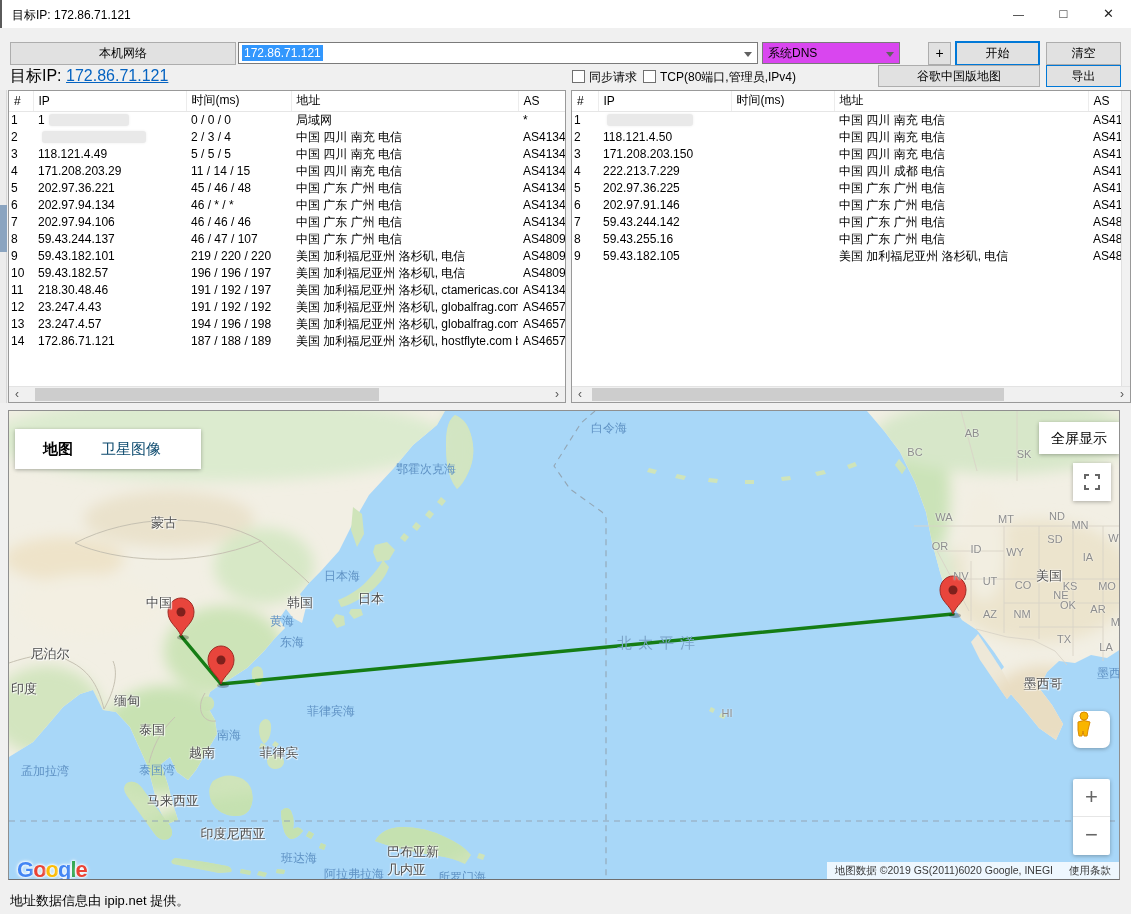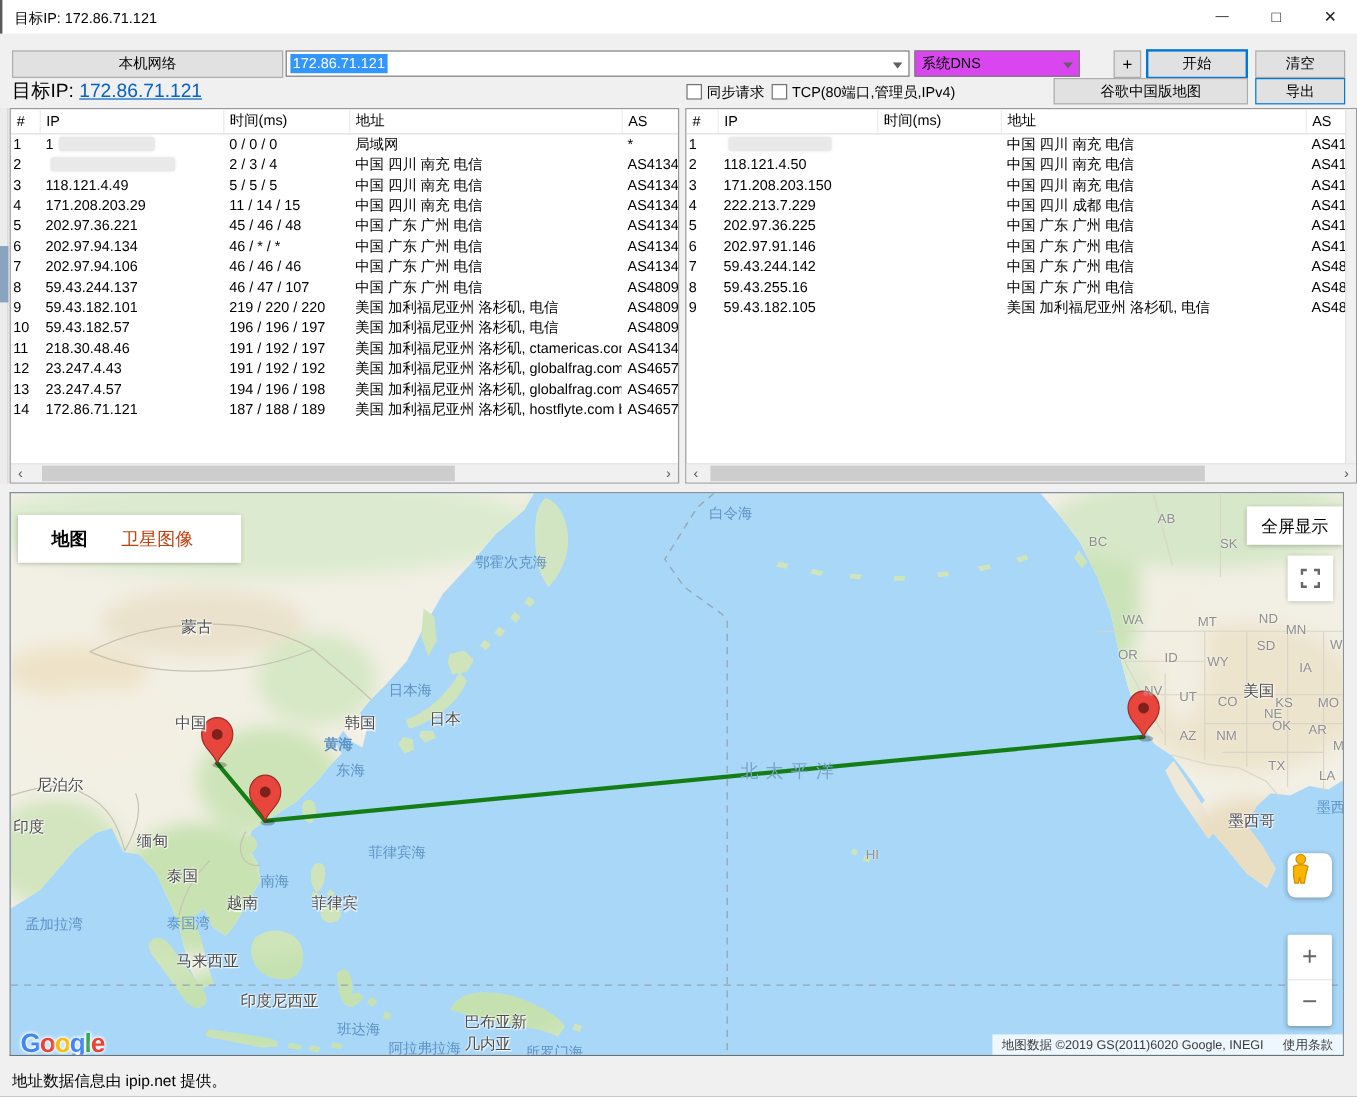--- a/index.html
+++ b/index.html
@@ -61,21 +61,21 @@
   #map{position:absolute;left:8px;top:410px;width:1112px;height:470px;background:#a8d7f8;border:1px solid #8f8f8f;border-bottom:1px solid #6f6f6f;overflow:hidden}
   #map svg{position:absolute;left:0;top:0}
   .mlabel{position:absolute;transform:translate(-50%,-50%);white-space:nowrap;pointer-events:none}
   .mlabel.water{font-size:12px;color:#5f92c4}
   .mlabel.ocean{font-size:15px;color:#7ba3c8;letter-spacing:6px}
   .mlabel.land{font-size:13px;color:#4c4c4c;text-shadow:0 0 2px #fff,0 0 2px #fff,1px 1px 1px #fff}
   .mlabel.state{font-size:11px;color:#8d8d8d;text-shadow:0 0 2px #fff}
   .mlabel.wrap{white-space:normal;width:64px;text-align:left;transform:translate(-50%,-50%)}
   #maptype{position:absolute;left:6px;top:18px;width:186px;height:40px;background:#fff;box-shadow:0 1px 4px rgba(0,0,0,.3);display:flex;align-items:center}
   #tab-map{font-size:15px;font-weight:bold;color:#000;padding:0 18px 0 28px}
-  #tab-sat{font-size:15px;color:#c2410c;padding:0 10px}
+  #tab-sat{font-size:15px;color:#0c4a6e;padding:0 10px}
   #fs-tip{position:absolute;right:0;top:11px;height:32px;line-height:32px;background:#fff;box-shadow:0 1px 4px rgba(0,0,0,.3);font-size:14px;padding:0 12px}
   #fs-btn{position:absolute;left:1064px;top:52px;width:38px;height:38px;background:#fff;box-shadow:0 1px 4px rgba(0,0,0,.3)}
   #pegman{position:absolute;left:1064px;top:300px;width:37px;height:37px;background:#fff;border-radius:7px;box-shadow:0 1px 4px rgba(0,0,0,.3);display:flex;align-items:center;justify-content:center}
   #zoomctl{position:absolute;left:1064px;top:368px;width:37px;height:76px;background:#fff;border-radius:2px;box-shadow:0 1px 4px rgba(0,0,0,.3)}
   .zbtn{width:37px;height:38px;text-align:center;line-height:36px;font-size:22px;color:#666}
   #zoom-in{border-bottom:1px solid #e6e6e6}
   #glogo{position:absolute;left:8px;top:446px;font-size:22px;font-weight:bold;letter-spacing:-1px;
          text-shadow:0 0 2px #fff,0 0 3px #fff,0 0 4px #fff}
   #glogo .l1,#glogo .l4{color:#4285F4}#glogo .l2,#glogo .l6{color:#EA4335}
   #glogo .l3{color:#FBBC05}#glogo .l5{color:#34A853}
@@ -456,21 +456,21 @@
             <path d="M0,0 C-3,-9 -13,-13 -13,-24 C-13,-32 -7,-38 0,-38 C7,-38 13,-32 13,-24 C13,-13 3,-9 0,0 Z" fill="#e8453c" stroke="#9e2b25" stroke-width="1"></path>
             <circle cx="0" cy="-24" r="4.5" fill="#7e201c"></circle>
           </g>
         </g>
     </svg>
 
     <div id="map-labels">
         <span class="mlabel water" style="left: 600px; top: 17px;">白令海</span>
         <span class="mlabel water" style="left: 417px; top: 58px;">鄂霍次克海</span>
         <span class="mlabel water" style="left: 333px; top: 165px;">日本海</span>
-        <span class="mlabel water" style="left: 273px; top: 210px; font-weight: bold;">黄海</span>
+        <span class="mlabel water" style="left: 273px; top: 210px;">黄海</span>
         <span class="mlabel water" style="left: 283px; top: 231px;">东海</span>
         <span class="mlabel water" style="left: 322px; top: 300px;">菲律宾海</span>
         <span class="mlabel water" style="left: 220px; top: 324px;">南海</span>
         <span class="mlabel water" style="left: 36px; top: 360px;">孟加拉湾</span>
         <span class="mlabel water" style="left: 148px; top: 359px;">泰国湾</span>
         <span class="mlabel water" style="left: 290px; top: 447px;">班达海</span>
         <span class="mlabel water" style="left: 345px; top: 463px;">阿拉弗拉海</span>
         <span class="mlabel water" style="left: 453px; top: 466px;">所罗门海</span>
         <span class="mlabel water" style="left: 1106px; top: 262px;">墨西哥</span>
         <span class="mlabel ocean" style="left: 650px; top: 232px;">北太平洋</span>

